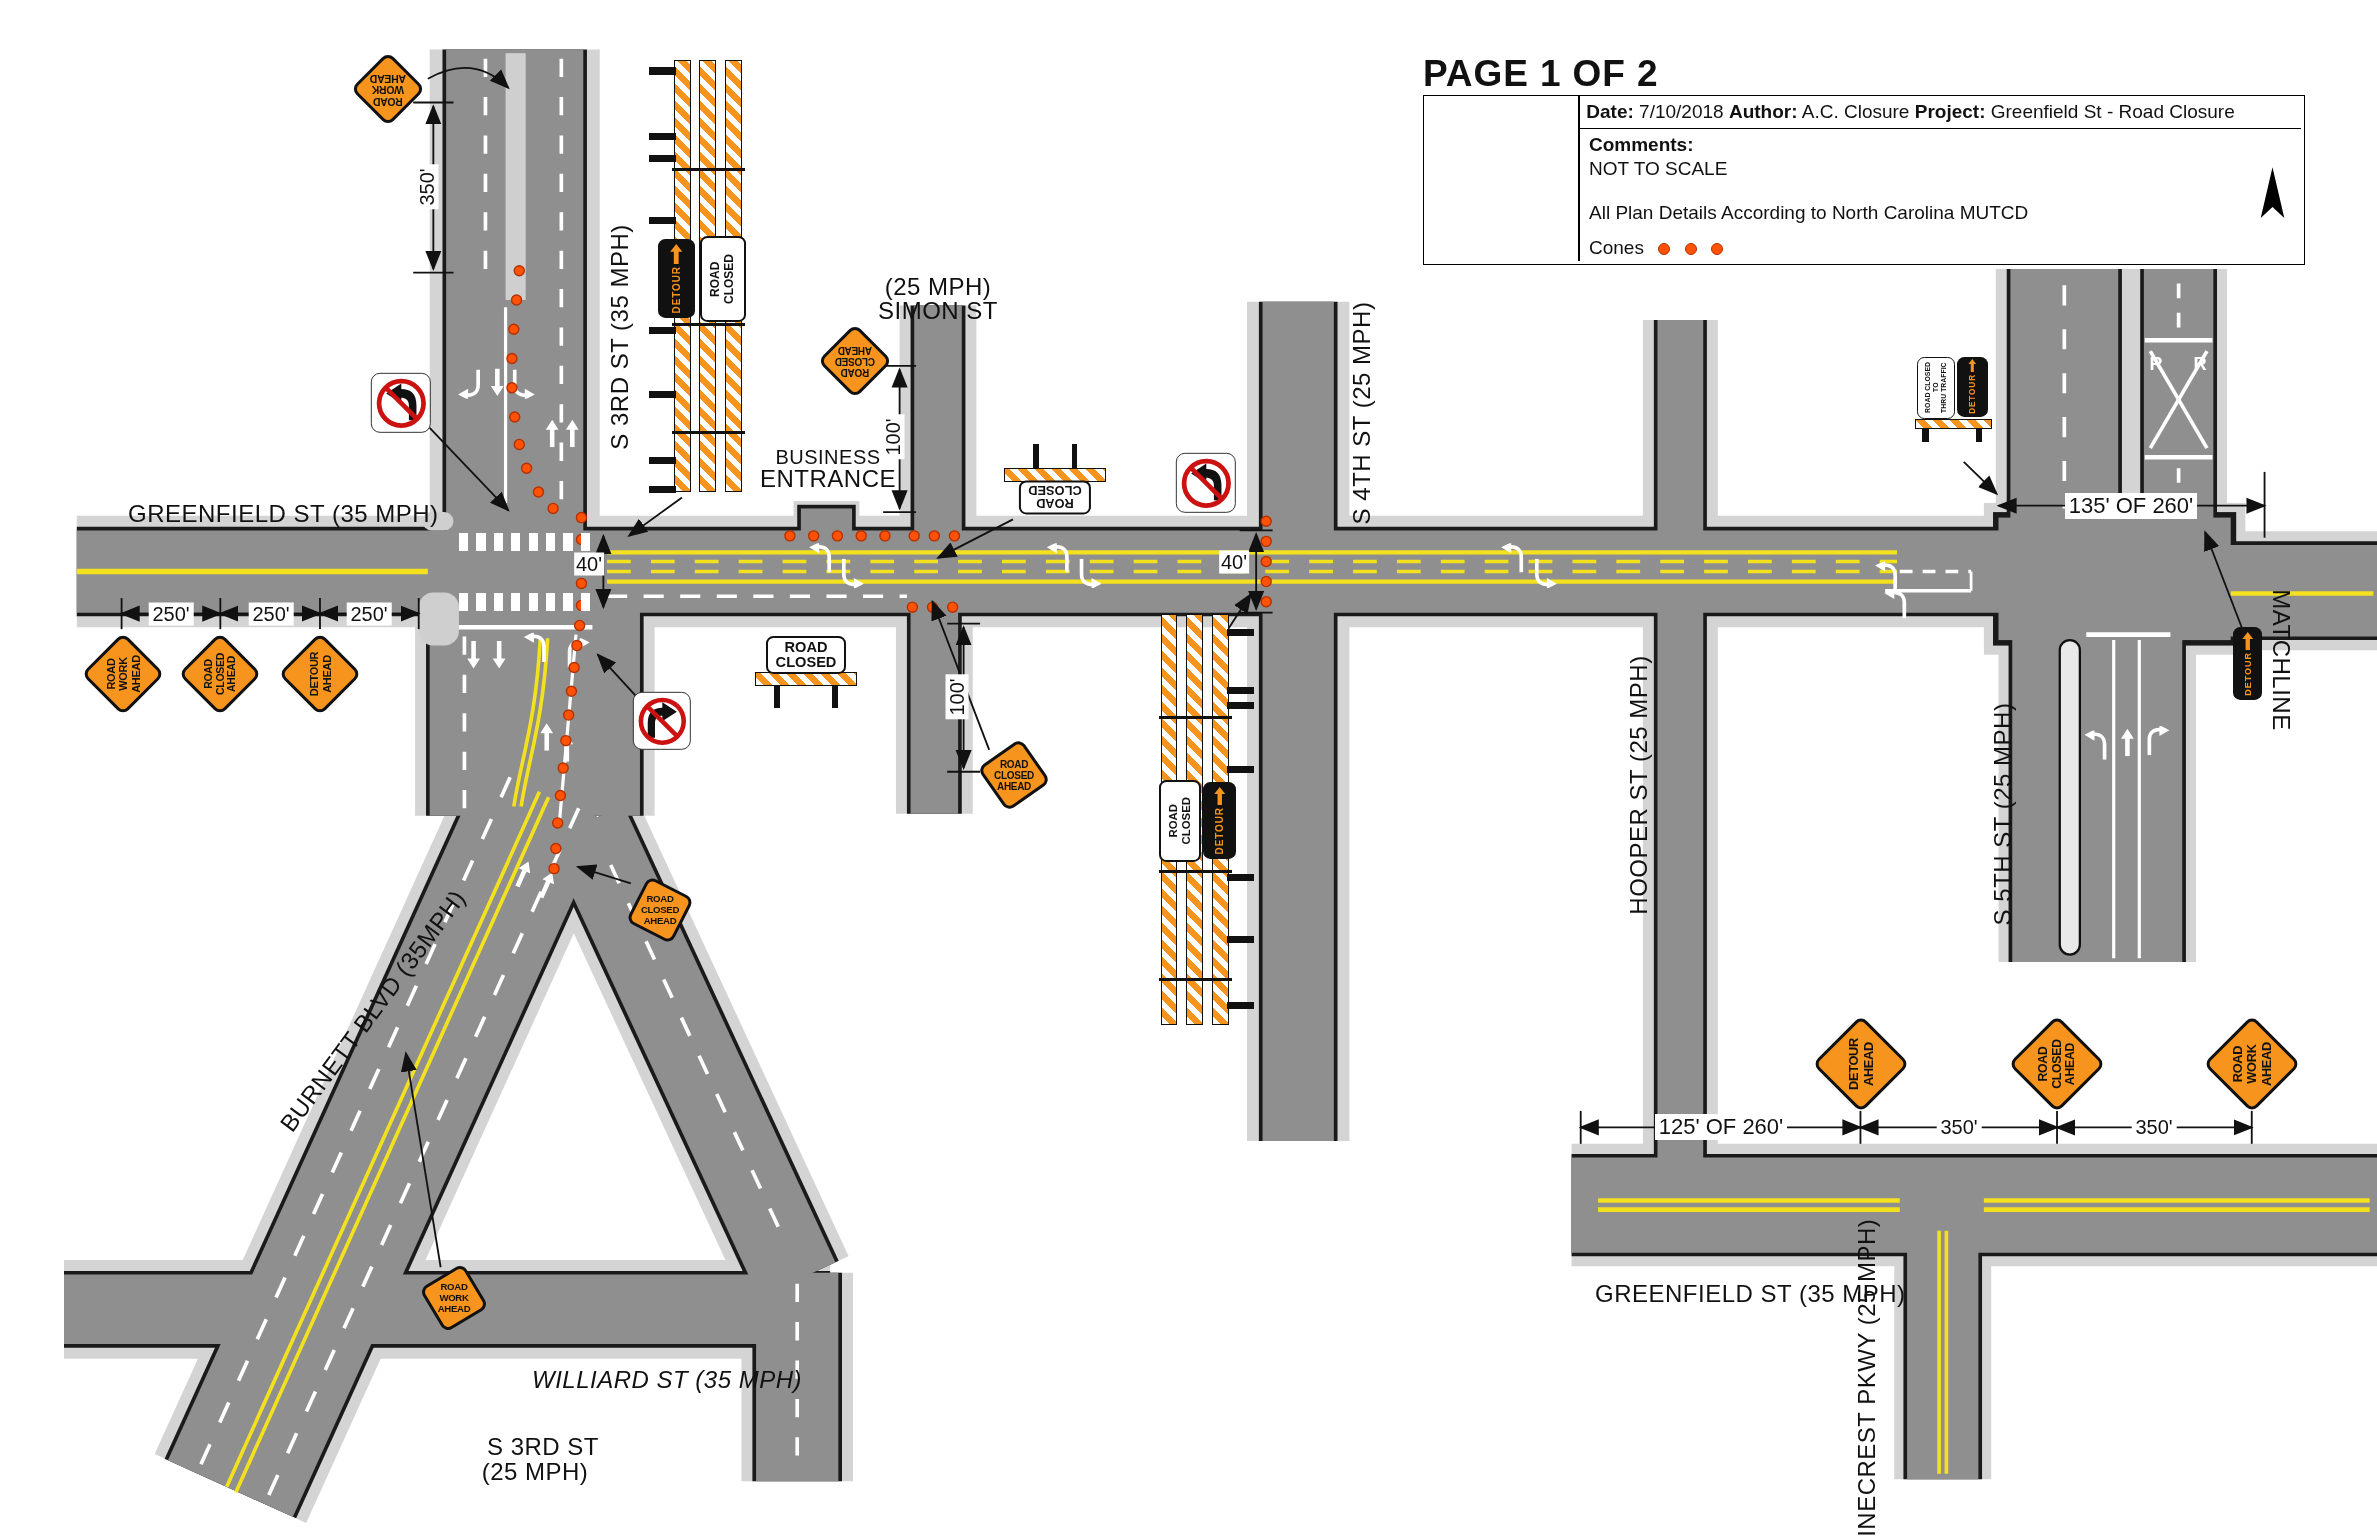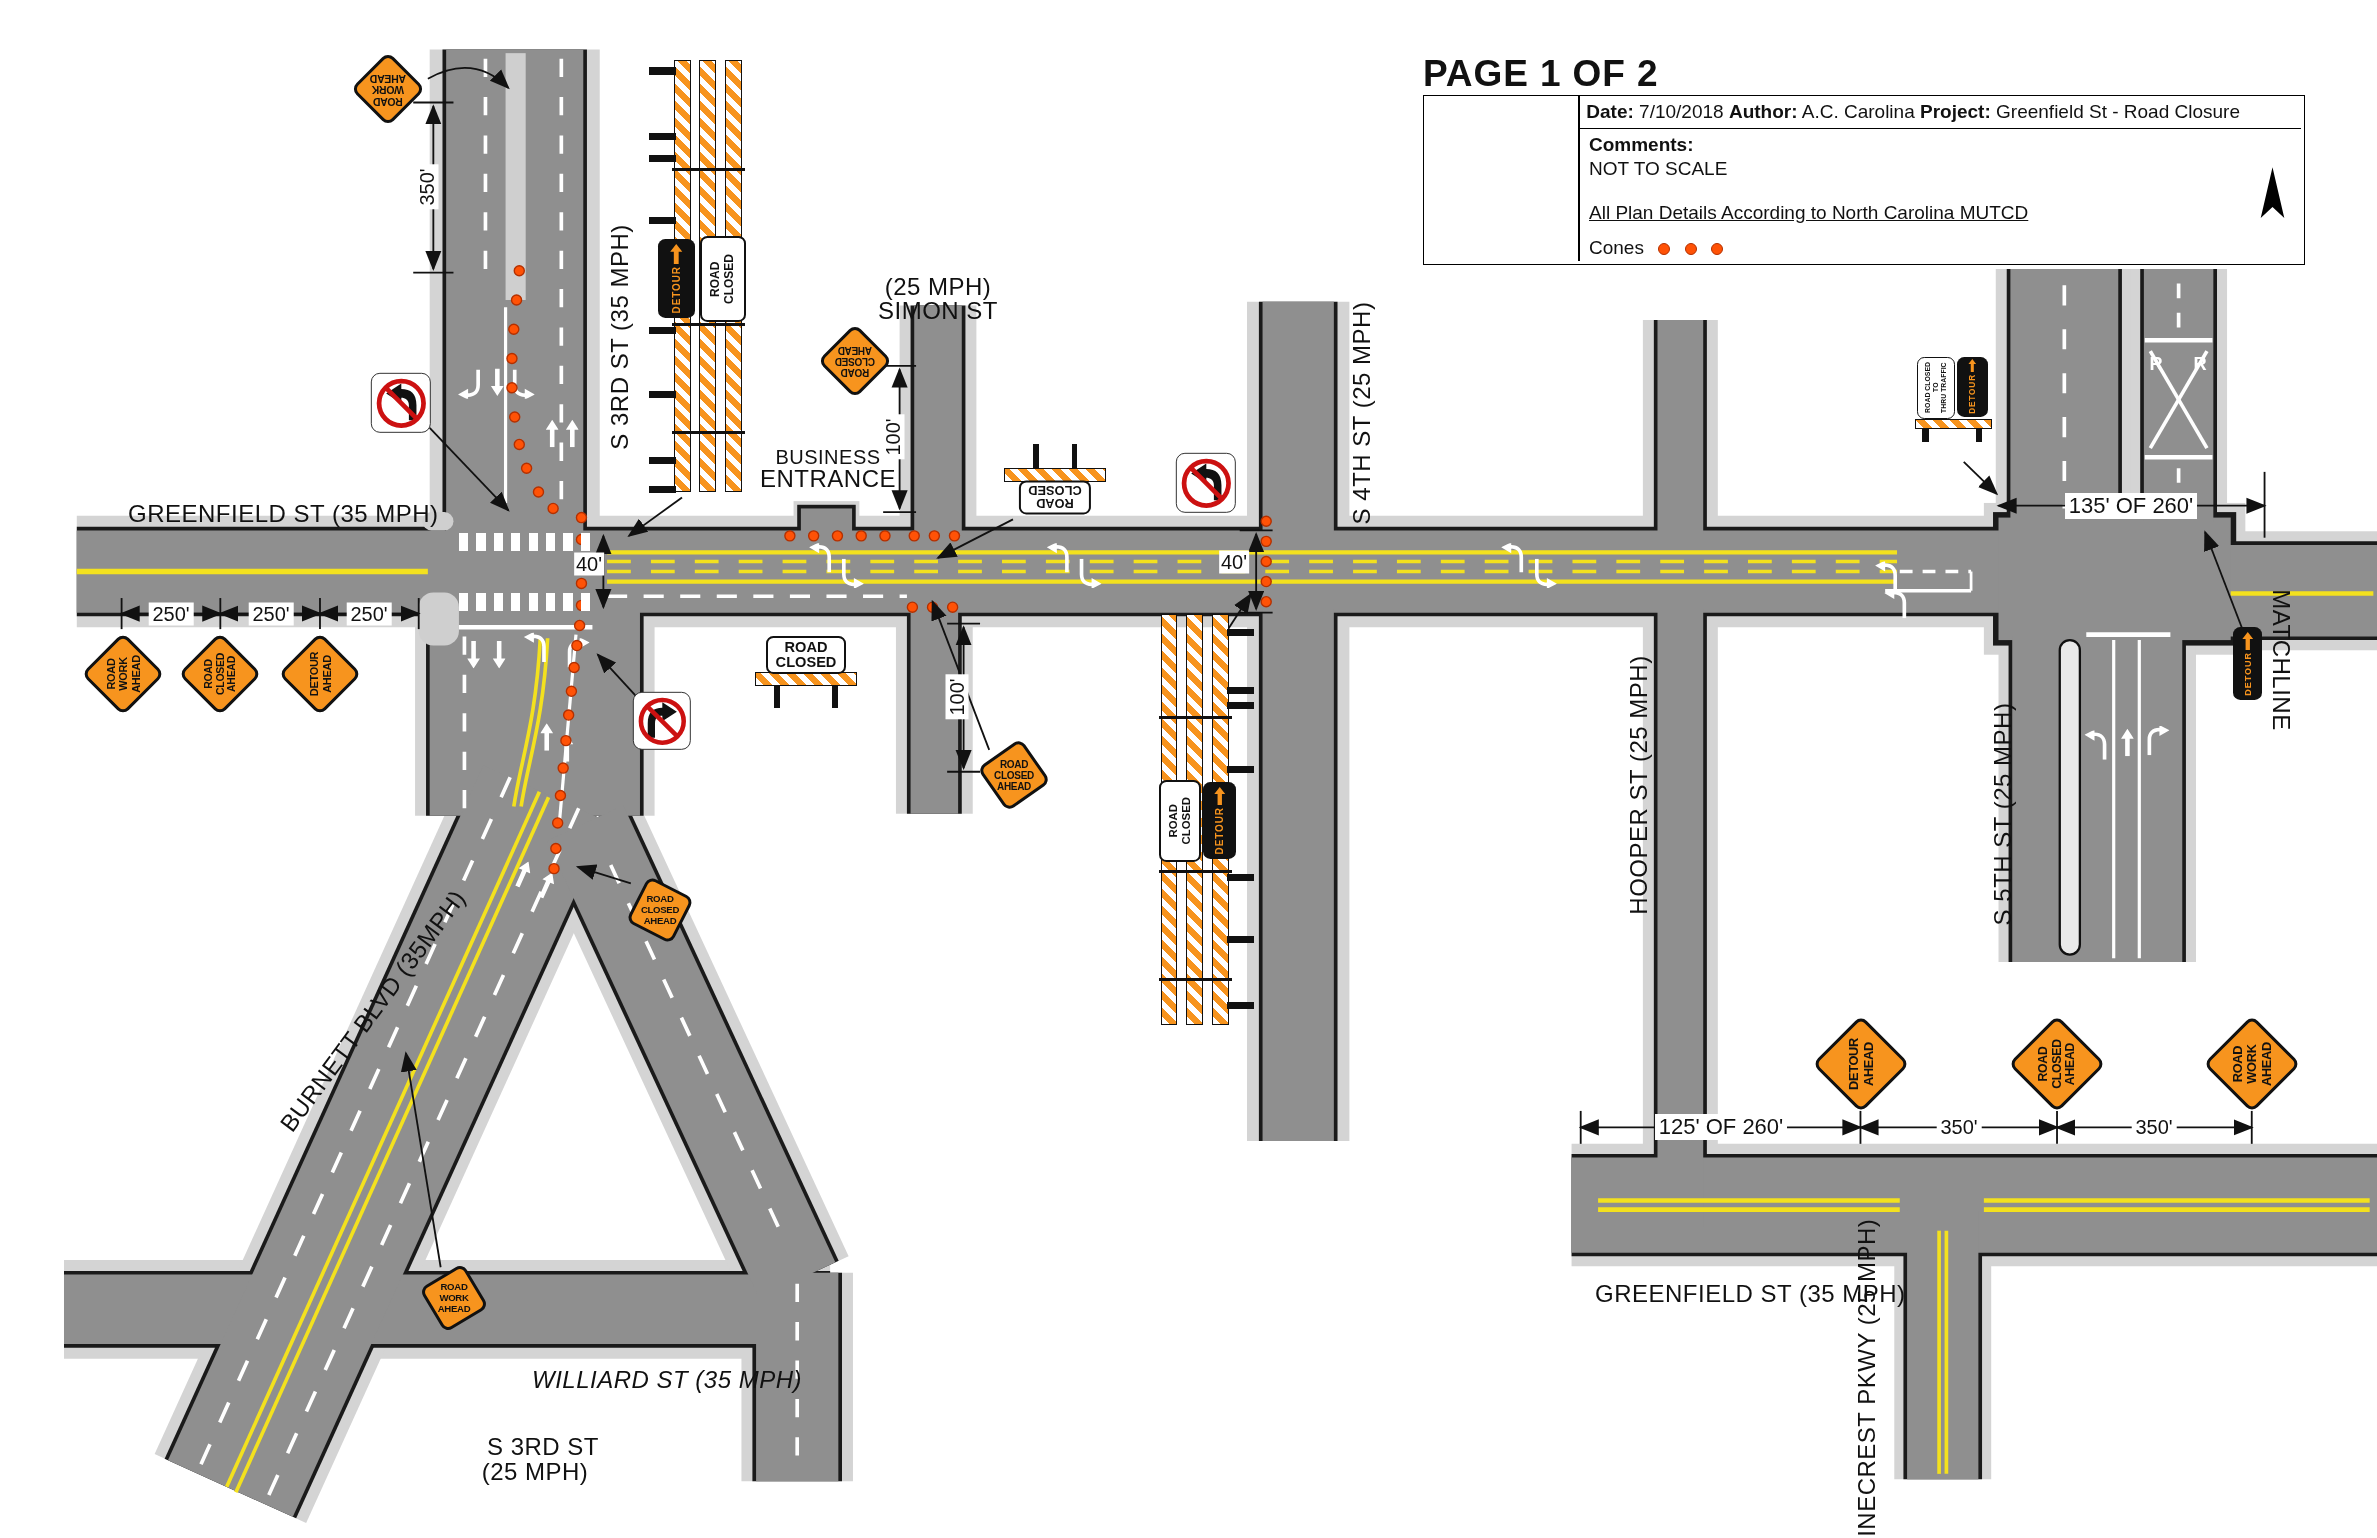--- a/index.html
+++ b/index.html
@@ -326,28 +326,28 @@
 <div class="abs" style="left:1423px;top:53px;font-size:37px;font-weight:bold;letter-spacing:0.9px;">PAGE 1 OF 2</div>
 
 <div class="tb" style="left:1423px;top:95px;width:880px;height:168px;">
   <div class="abs" style="left:154px;top:0;width:1.8px;height:165px;background:#000;"></div>
 
 
   <div class="tbrow1" style="left:155px;top:0;width:722px;height:33px;">
     <b>Date:</b>
     <span>7/10/2018</span>
     <b>Author:</b>
-    <span>A.C. Carolina</span>
+    <span>A.C. Closure</span>
     <b>Project:</b>
     <span>Greenfield St - Road Closure</span>
   </div>
 
   <div class="abs tbtxt" style="left:165px;top:38px;font-weight:bold;">Comments:</div>
   <div class="abs tbtxt" style="left:165px;top:62px;">NOT TO SCALE</div>
-  <div class="abs tbtxt" style="left:165px;top:106px;text-decoration:underline;">All Plan Details According to North Carolina MUTCD</div>
+  <div class="abs tbtxt" style="left:165px;top:106px;">All Plan Details According to North Carolina MUTCD</div>
   <div class="abs tbtxt" style="left:165px;top:141px;">
     <span>Cones</span>
     <span class="dot"></span>
     <span class="dot"></span>
     <span class="dot"></span>
   </div>
 
   <svg class="abs" style="left:834px;top:71px;" width="29" height="53" viewBox="0 0 32 58">
     <polygon points="16,0 29,56 16,44 3,56" fill="#000"></polygon>
   </svg>

